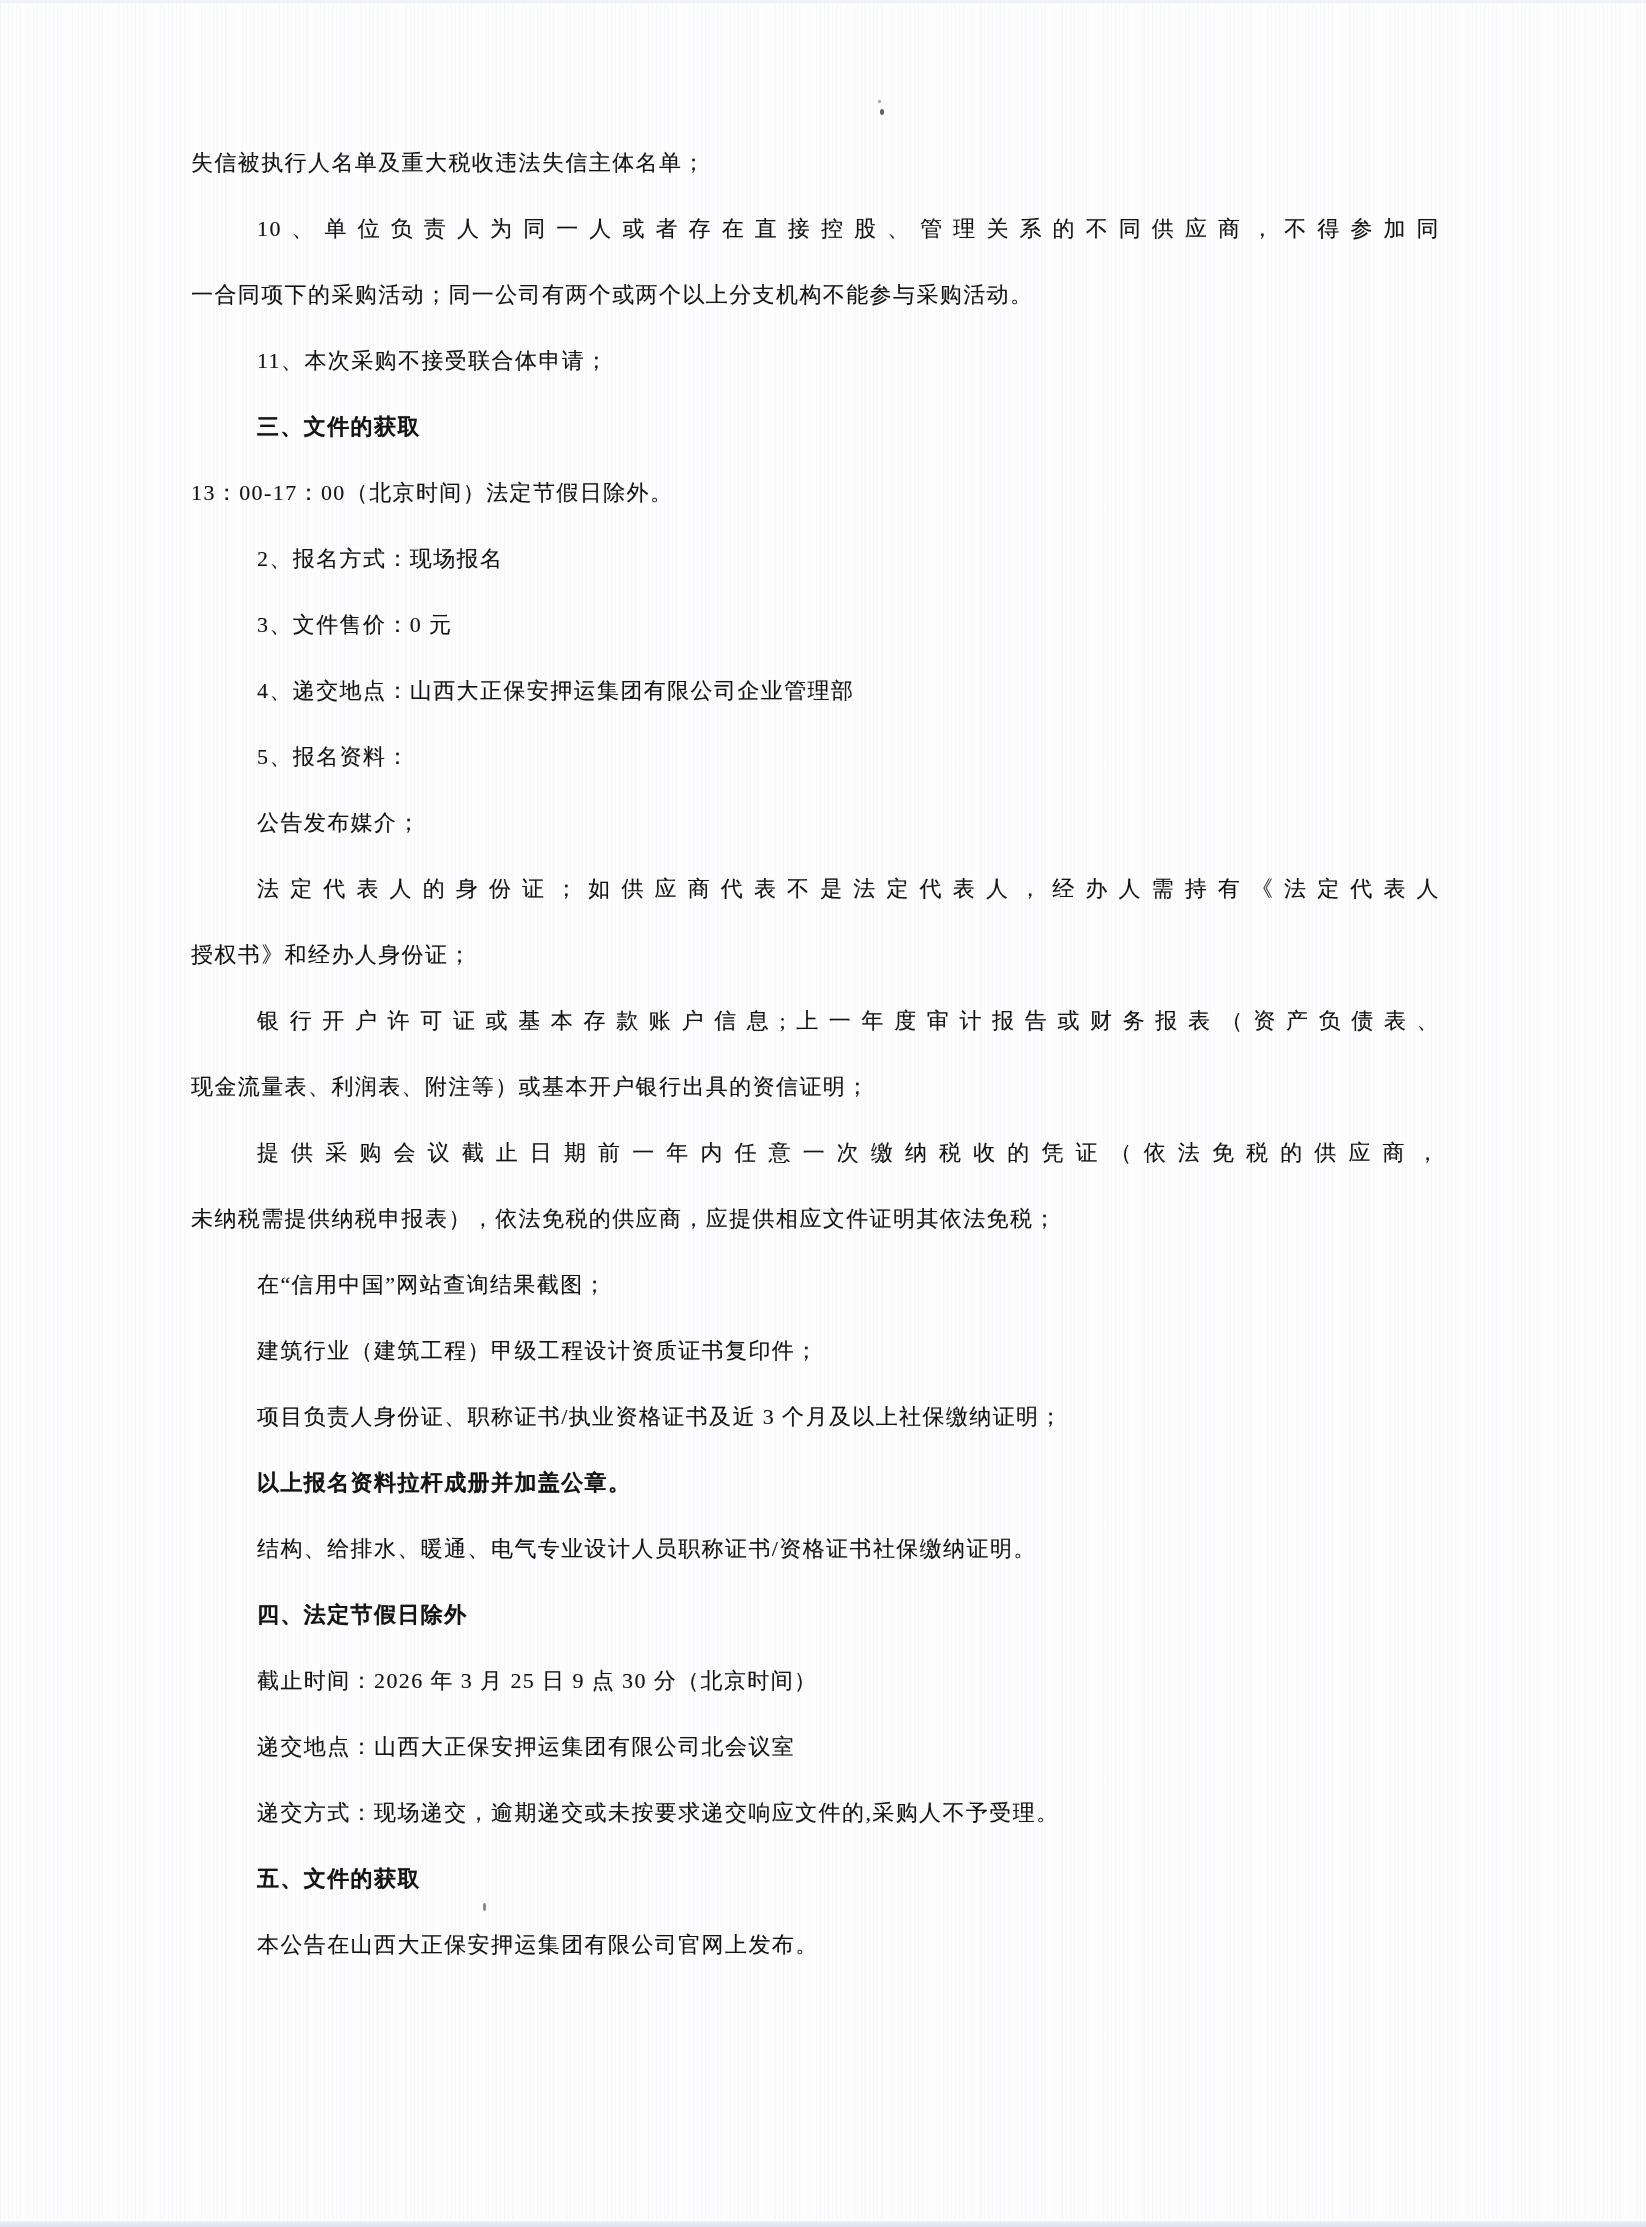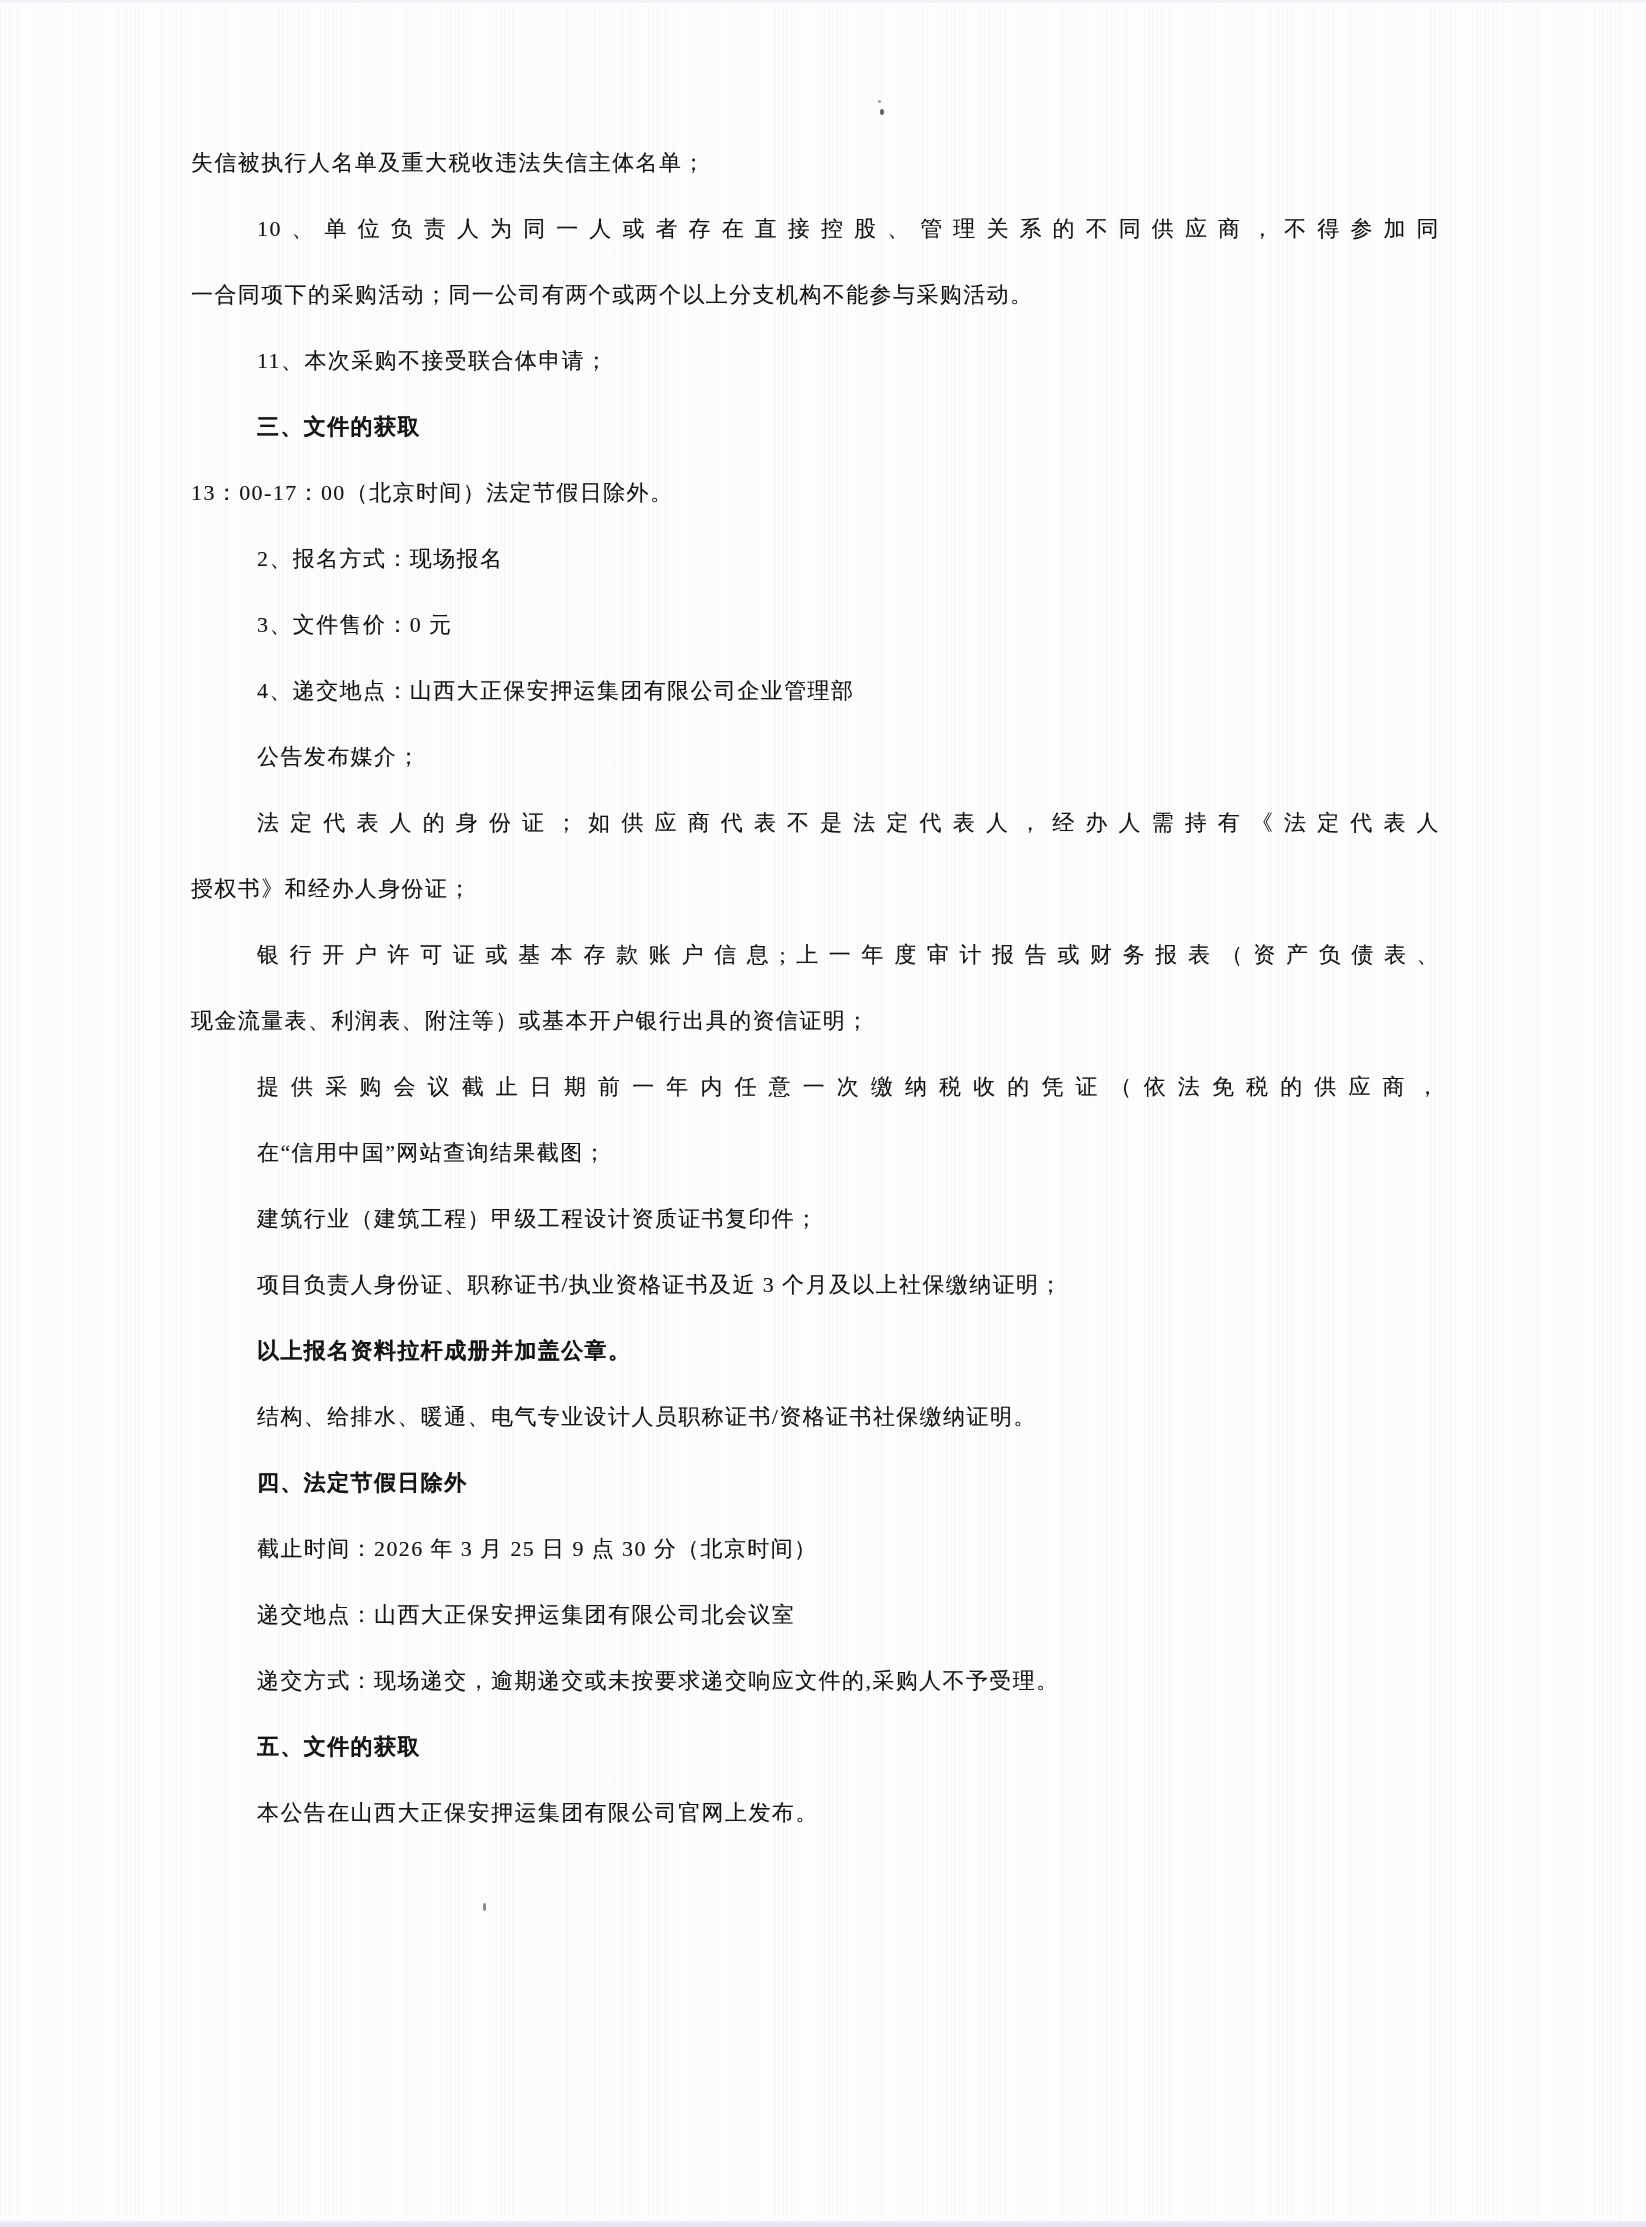--- a/index.html
+++ b/index.html
@@ -70,26 +70,28 @@
   <div class="doc-body">
     <div class="ln">失信被执行人名单及重大税收违法失信主体名单；</div>
     <div class="ln ind j">10、单位负责人为同一人或者存在直接控股、管理关系的不同供应商，不得参加同</div>
     <div class="ln">一合同项下的采购活动；同一公司有两个或两个以上分支机构不能参与采购活动。</div>
     <div class="ln ind">11、本次采购不接受联合体申请；</div>
     <div class="ln ind b">三、文件的获取</div>
     <div class="ln">13：00-17：00（北京时间）法定节假日除外。</div>
     <div class="ln ind">2、报名方式：现场报名</div>
     <div class="ln ind">3、文件售价：0 元</div>
     <div class="ln ind">4、递交地点：山西大正保安押运集团有限公司企业管理部</div>
+    <div class="ln ind">5、报名资料：</div>
     <div class="ln ind">公告发布媒介；</div>
     <div class="ln ind j">法定代表人的身份证；如供应商代表不是法定代表人，经办人需持有《法定代表人</div>
     <div class="ln">授权书》和经办人身份证；</div>
     <div class="ln ind j">银行开户许可证或基本存款账户信息;上一年度审计报告或财务报表（资产负债表、</div>
     <div class="ln">现金流量表、利润表、附注等）或基本开户银行出具的资信证明；</div>
     <div class="ln ind j">提供采购会议截止日期前一年内任意一次缴纳税收的凭证（依法免税的供应商，</div>
+    <div class="ln">未纳税需提供纳税申报表），依法免税的供应商，应提供相应文件证明其依法免税；</div>
     <div class="ln ind">在“信用中国”网站查询结果截图；</div>
     <div class="ln ind">建筑行业（建筑工程）甲级工程设计资质证书复印件；</div>
     <div class="ln ind">项目负责人身份证、职称证书/执业资格证书及近 3 个月及以上社保缴纳证明；</div>
     <div class="ln ind b">以上报名资料拉杆成册并加盖公章。</div>
     <div class="ln ind">结构、给排水、暖通、电气专业设计人员职称证书/资格证书社保缴纳证明。</div>
     <div class="ln ind b">四、法定节假日除外</div>
     <div class="ln ind">截止时间：2026 年 3 月 25 日 9 点 30 分（北京时间）</div>
     <div class="ln ind">递交地点：山西大正保安押运集团有限公司北会议室</div>
     <div class="ln ind">递交方式：现场递交，逾期递交或未按要求递交响应文件的,采购人不予受理。</div>
     <div class="ln ind b">五、文件的获取</div>

